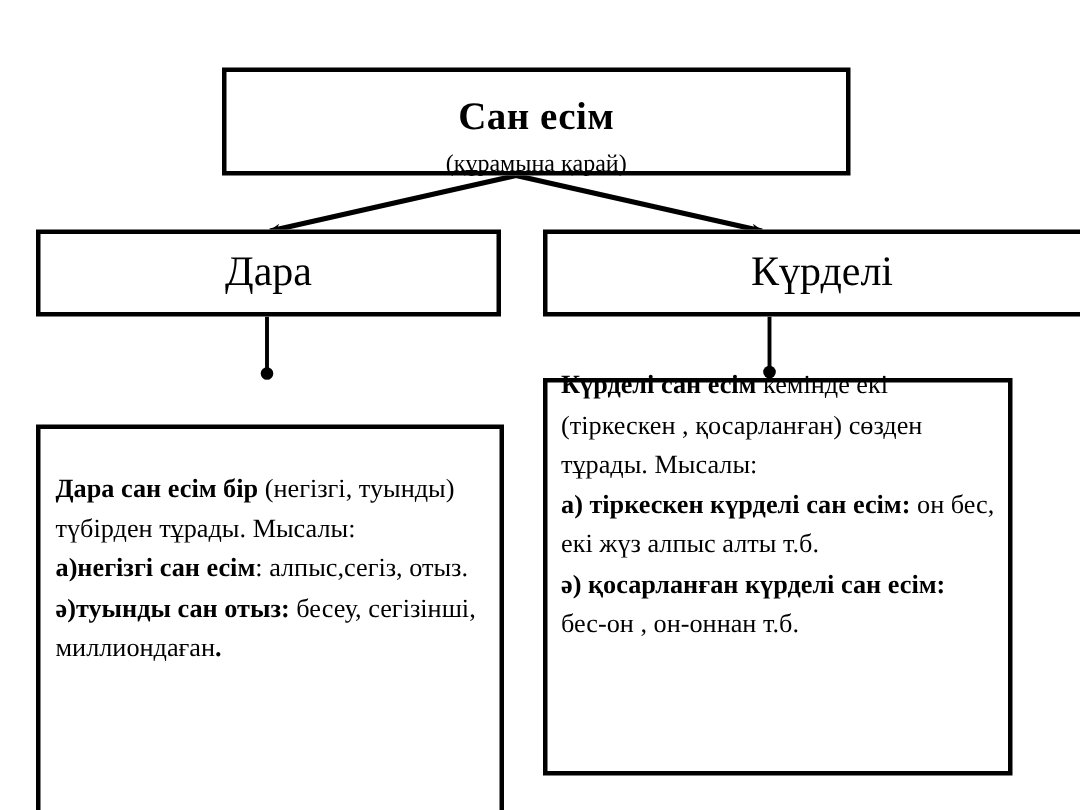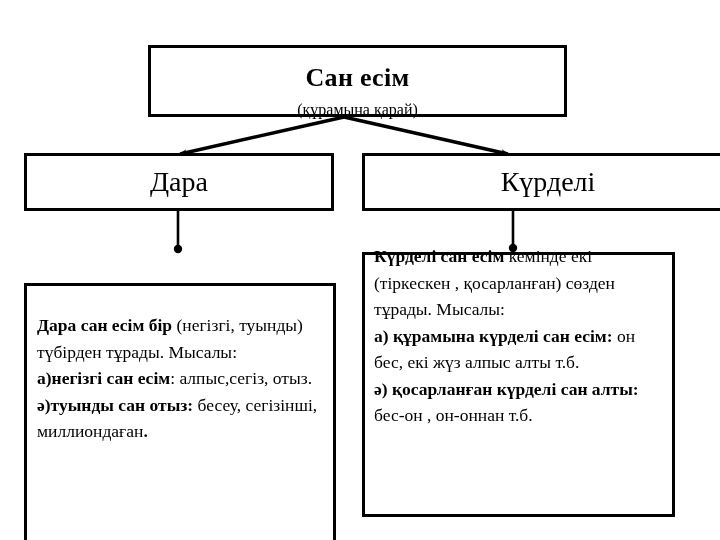--- a/index.html
+++ b/index.html
@@ -141,18 +141,18 @@
     <div class="flow">
       <span class="b">Дара сан есім бір</span><span> (негізгі, туынды) түбірден тұрады. Мысалы:</span><br>
       <span class="b">а)негізгі сан есім</span><span>: алпыс,сегіз, отыз.</span><br>
       <span class="b">ә)туынды сан отыз:</span><span> бесеу, сегізінші, миллиондаған</span><span class="b">.</span>
     </div>
   </div>
 
   <div class="node desc" id="desc-kurdeli">
     <div class="flow">
       <span class="b">Күрделі сан есім</span><span> кемінде екі (тіркескен , қосарланған) сөзден тұрады. Мысалы:</span><br>
-      <span class="b">а) құрамына күрделі сан есім:</span><span> он бес, екі жүз алпыс алты т.б.</span><br>
-      <span class="b">ә) қосарланған күрделі сан  алты:</span><span> бес-он , он-оннан т.б.</span>
+      <span class="b">а) тіркескен күрделі сан есім:</span><span> он бес, екі жүз алпыс алты т.б.</span><br>
+      <span class="b">ә) қосарланған күрделі сан  есім:</span><span> бес-он , он-оннан т.б.</span>
     </div>
   </div>
 
 </div>
 
 </body></html>

